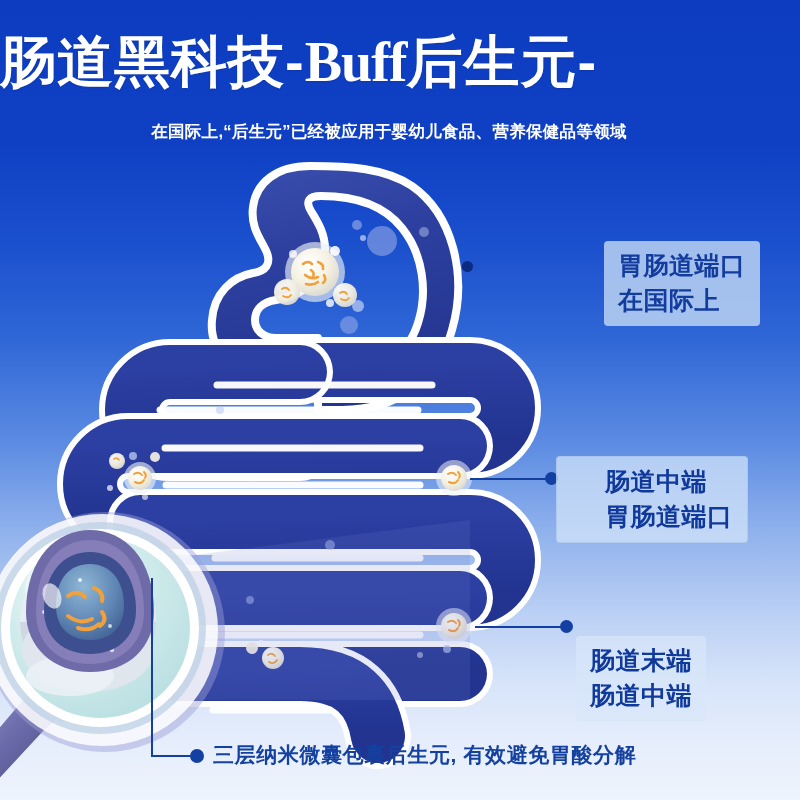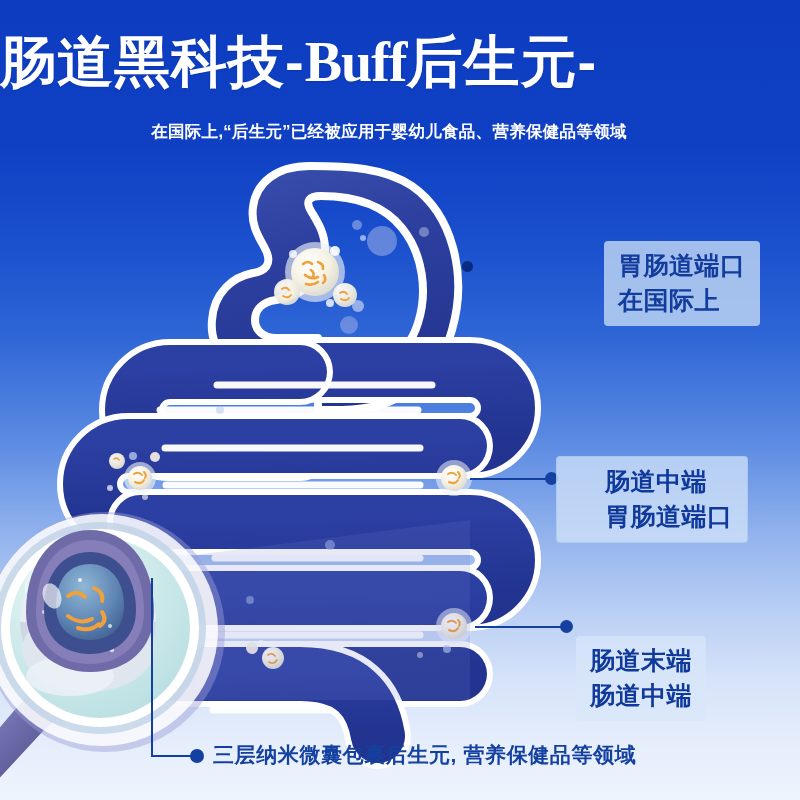--- a/index.html
+++ b/index.html
@@ -358,13 +358,13 @@
 <div id="leader-3" class="leader"></div>
 <div id="leaddot-3" class="leaddot"></div>
 <div class="callout" id="callout-3">
   <span class="ln">肠道末端</span>
   <span class="ln">肠道中端</span>
 </div>
 
 <div id="cap-vert"></div>
 <div id="cap-horz"></div>
 <div id="cap-dot"></div>
-<div id="caption">三层纳米微囊包裹后生元, 营养保健品等领域</div>
+<div id="caption">三层纳米微囊包裹后生元, 有效避免胃酸分解</div>
 
 </body></html>

